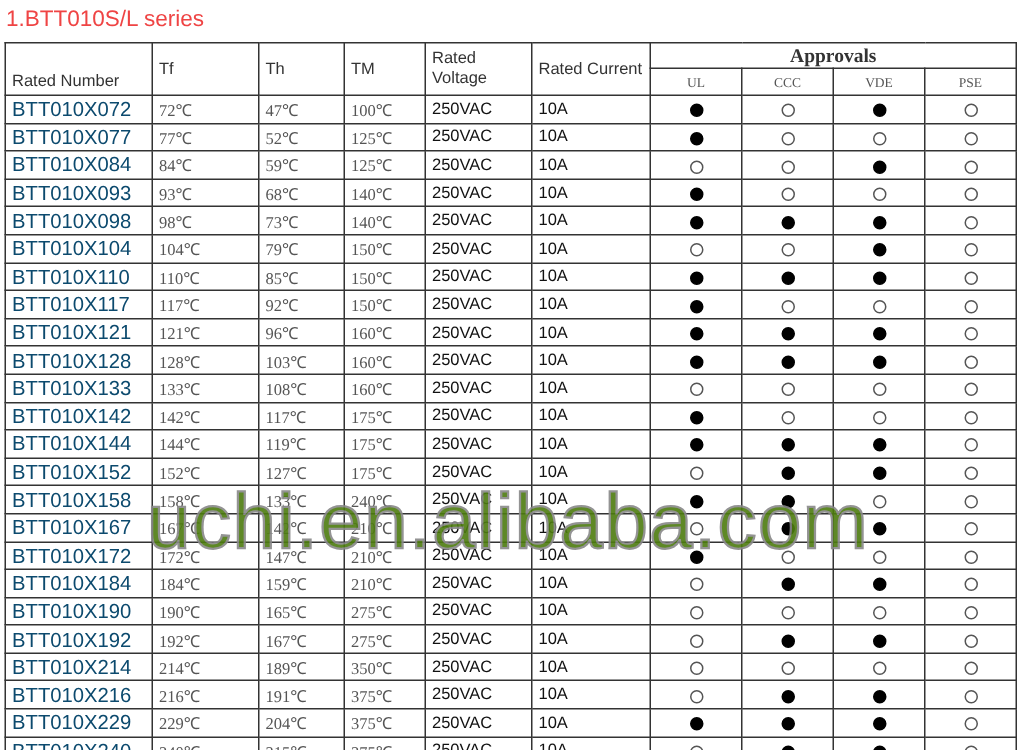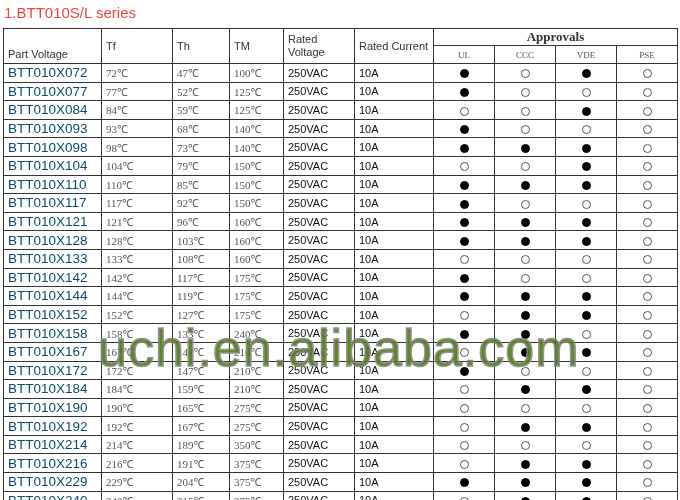--- a/index.html
+++ b/index.html
@@ -37,21 +37,21 @@
       <col style="width:54px">
     <col style="width:71px">
       <col style="width:79px">
       <col style="width:61px">
       <col style="width:61px">
     <col style="width:61px">
       <col style="width:61px">
   </colgroup>
   <thead>
     <tr class="h1">
-      <th rowspan="2" class="pn">Part Voltage</th>
+      <th rowspan="2" class="pn">Rated Number</th>
       <th rowspan="2" class="top">Tf</th>
       <th rowspan="2" class="top">Th</th>
       <th rowspan="2" class="top">TM</th>
       <th rowspan="2" class="top" style="white-space:normal;line-height:13px">Rated Voltage</th>
       <th rowspan="2" class="top" style="white-space:normal;line-height:13px">Rated Current</th>
       <th colspan="4" class="appr">Approvals</th>
     </tr>
     <tr class="h2">
       <th class="sub">UL</th>
       <th class="sub">CCC</th>

